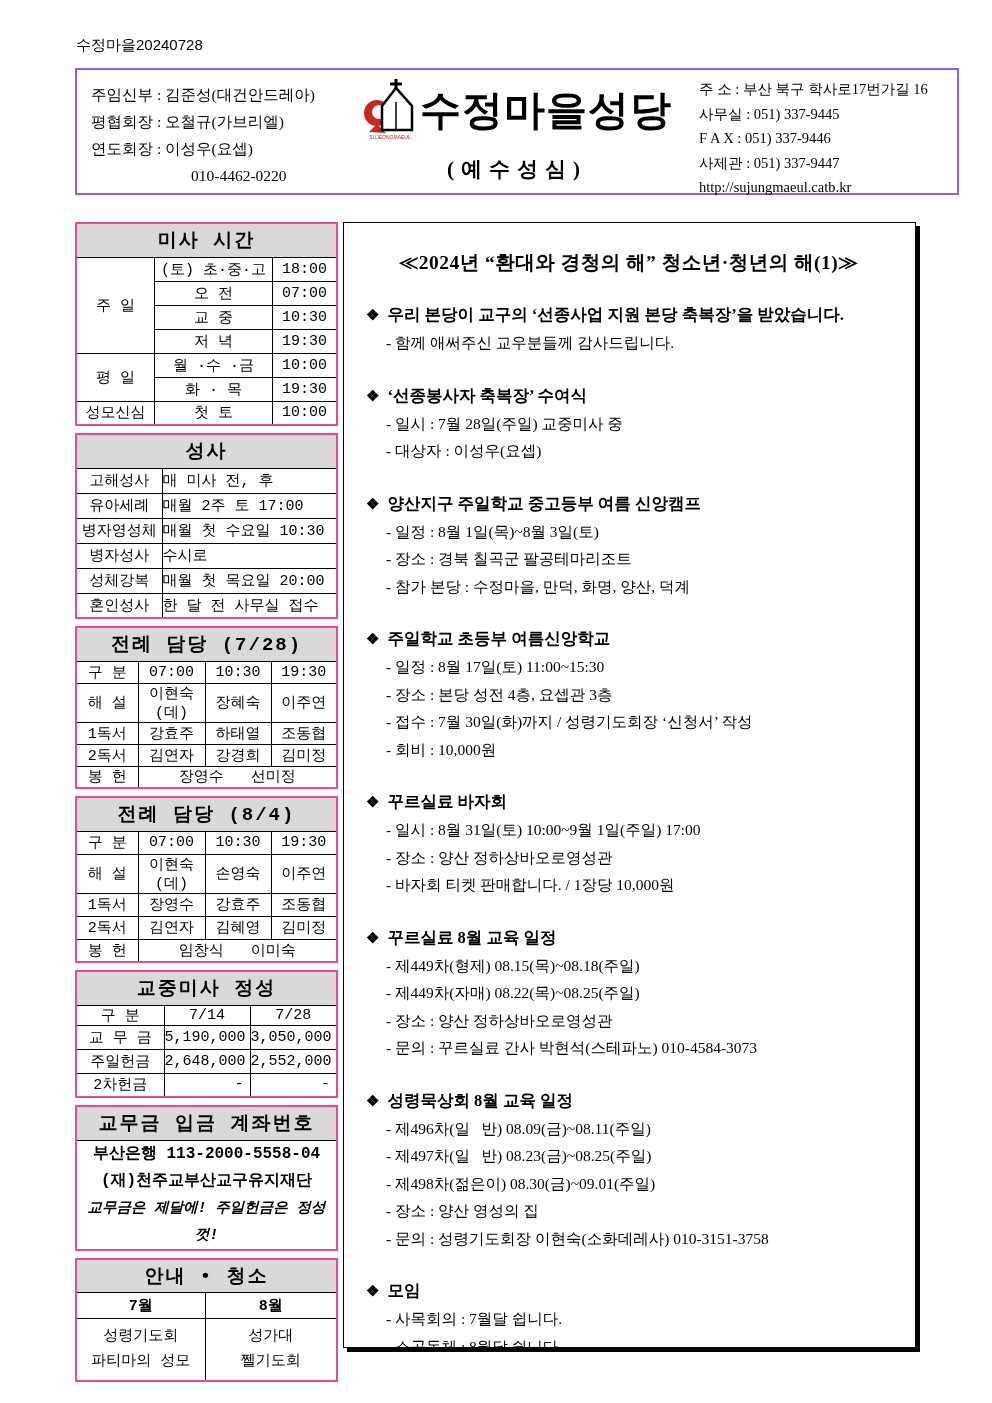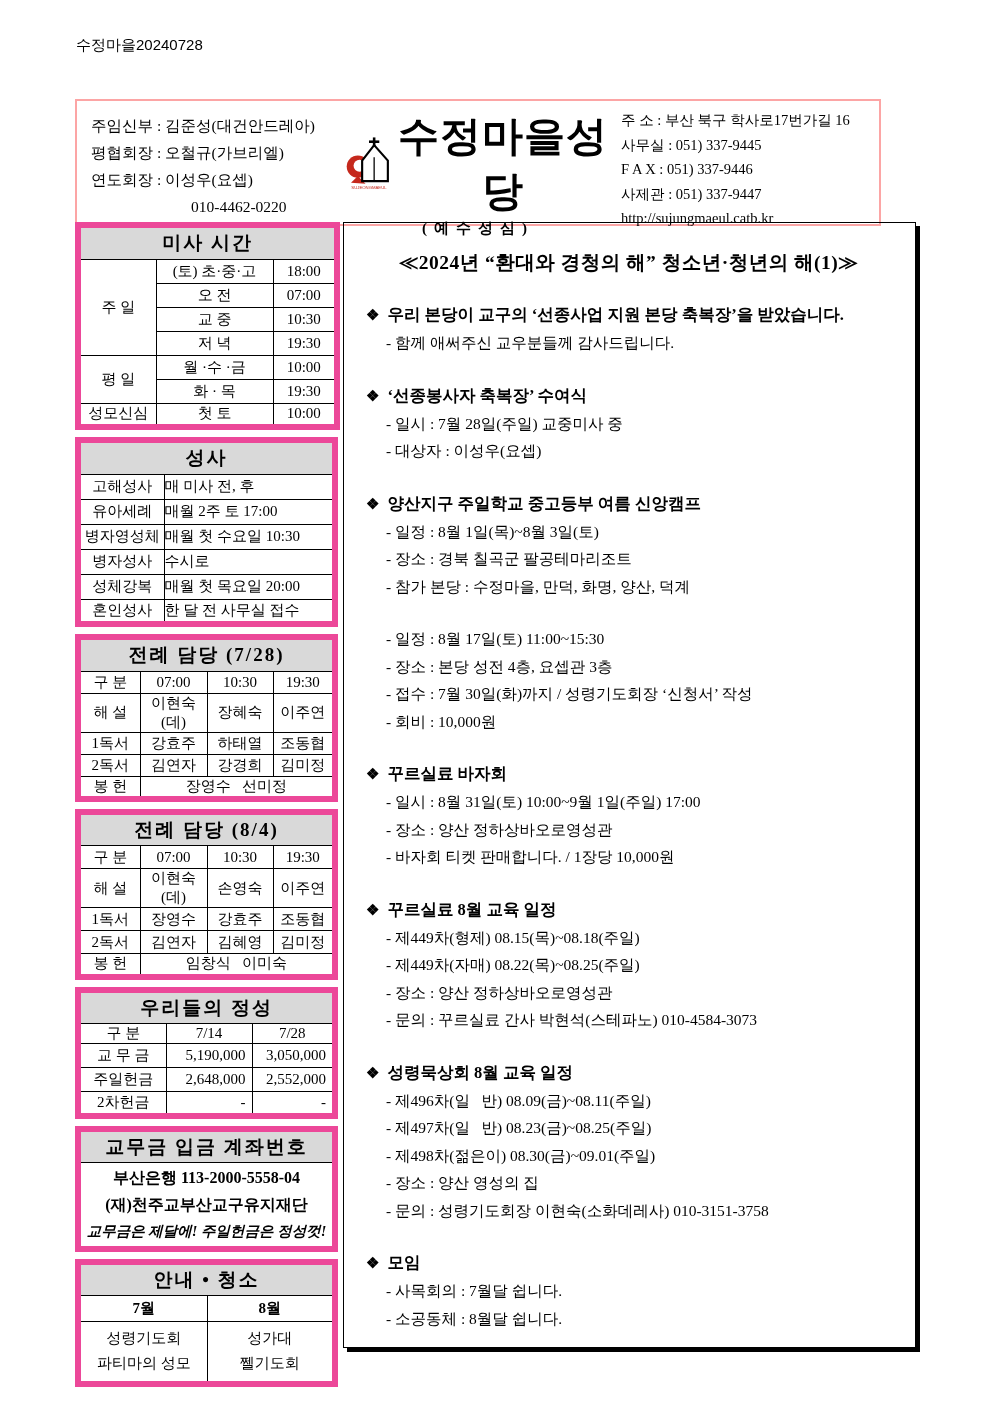--- a/index.html
+++ b/index.html
@@ -5,36 +5,36 @@
   * { margin:0; padding:0; box-sizing:border-box; }
   html,body { background:#ffffff; }
   .page {
     position:relative; width:992px; height:1403px; background:#fff;
     font-family:"Liberation Serif","DejaVu Serif",serif; color:#000;
   }
   .doc-label { position:absolute; left:76px; top:36px; font-size:15px;
     font-family:"Liberation Sans","DejaVu Sans",sans-serif; }
 
   
-  .header-box { position:absolute; left:75px; top:99px; width:806px; height:127px;
-    border:2px solid #fca5a5; display:flex; }
+  .header-box { position:absolute; left:75px; top:68px; width:884px; height:127px;
+    border:2px solid #8b5cf6; display:flex; }
   .hdr-left { width:268px; padding:11px 0 0 14px; font-size:15.5px; line-height:27px; }
   .hdr-left .indent { padding-left:100px; }
   .hdr-center { flex:1; text-align:center; padding-top:8px; }
   .logo-row { display:flex; align-items:center; justify-content:center; gap:2px; }
   .logo-title { font-size:41px; font-weight:bold; letter-spacing:1px;
     font-family:"Liberation Sans","DejaVu Sans",sans-serif; }
-  .logo-sub { margin-top:0; font-size:15px; font-weight:bold; letter-spacing:7px; }
+  .logo-sub { margin-top:13px; font-size:21px; font-weight:bold; letter-spacing:7px; }
   .hdr-right { width:268px; padding:7px 0 0 10px; font-size:14.5px; line-height:24.5px; }
 
   
   .sidebar { position:absolute; left:75px; top:222px; width:263px;
     display:flex; flex-direction:column; gap:7px; }
-  table.side-table { width:100%; border-collapse:collapse; border:6px solid #ec4899;
-    table-layout:fixed; }
+  table.side-table { width:100%; border-collapse:collapse; border:2px solid #ec4899;
+    table-layout:fixed;font-family:Liberation Mono, monospace; }
   table.side-table th, table.side-table td { border:1px solid #000; text-align:center;
     font-size:15px; overflow:hidden; }
   table.side-table th.ttl { background:#d9d9d9; font-size:19px; font-weight:bold;
     height:34px; letter-spacing:2px; }
   .t-mass td { height:24px; }
   .t-sacrament td { height:25px; }
   .t-sacrament td.val { text-align:left; }
   .t-lit1 td, .t-lit1 th.sub { height:22px; }
   .t-lit2 td, .t-lit2 th.sub { height:23px; }
   th.sub { font-weight:normal; }
@@ -270,21 +270,21 @@
       </table>
 
     <table class="side-table t-give">
       <colgroup>
           <col style="width:88px">
           <col style="width:86px">
           <col>
         </colgroup>
       <tbody>
           <tr>
-            <th class="ttl" colspan="3">우리들의 정성</th>
+            <th class="ttl" colspan="3">교중미사 정성</th>
           </tr>
       <tr>
         <th class="sub">구 분</th>
         <th class="sub">7/14</th>
         <th class="sub">7/28</th>
           </tr>
       <tr>
             <td>교 무 금</td>
         <td class="num">5,190,000</td>
         <td class="num">3,050,000</td>
@@ -362,20 +362,22 @@
 
     <div class="section">
       <div class="sec-head">
         <span class="bullet">❖</span><span>양산지구 주일학교 중고등부 여름 신앙캠프</span></div>
       <div class="sec-line">- 일정 : 8월 1일(목)~8월 3일(토)</div>
       <div class="sec-line">- 장소 : 경북 칠곡군 팔공테마리조트</div>
       <div class="sec-line">- 참가 본당 : 수정마을, 만덕, 화명, 양산, 덕계</div>
     </div>
 
     <div class="section">
+      <div class="sec-head">
+        <span class="bullet">❖</span><span>주일학교 초등부 여름신앙학교</span></div>
       <div class="sec-line">- 일정 : 8월 17일(토) 11:00~15:30</div>
       <div class="sec-line">- 장소 : 본당 성전 4층, 요셉관 3층</div>
       <div class="sec-line">- 접수 : 7월 30일(화)까지 / 성령기도회장 ‘신청서’ 작성</div>
       <div class="sec-line">- 회비 : 10,000원</div>
     </div>
 
     <div class="section">
       <div class="sec-head">
         <span class="bullet">❖</span><span>꾸르실료 바자회</span></div>
       <div class="sec-line">- 일시 : 8월 31일(토) 10:00~9월 1일(주일) 17:00</div>

